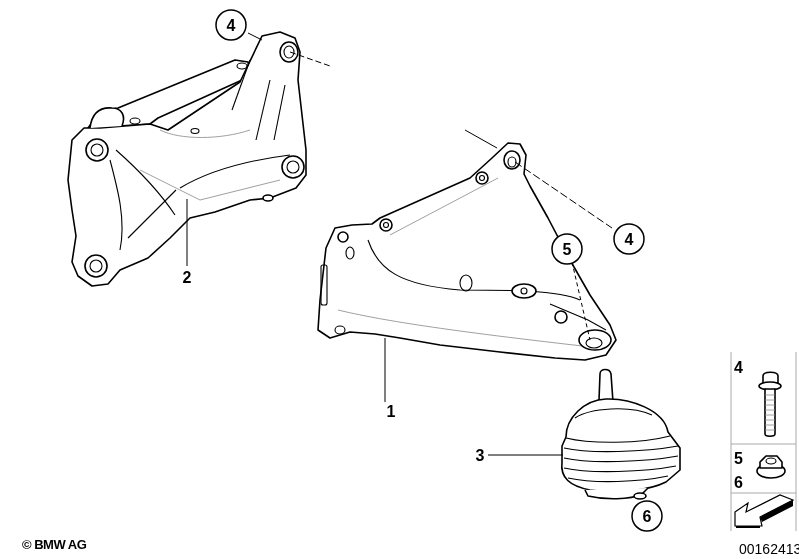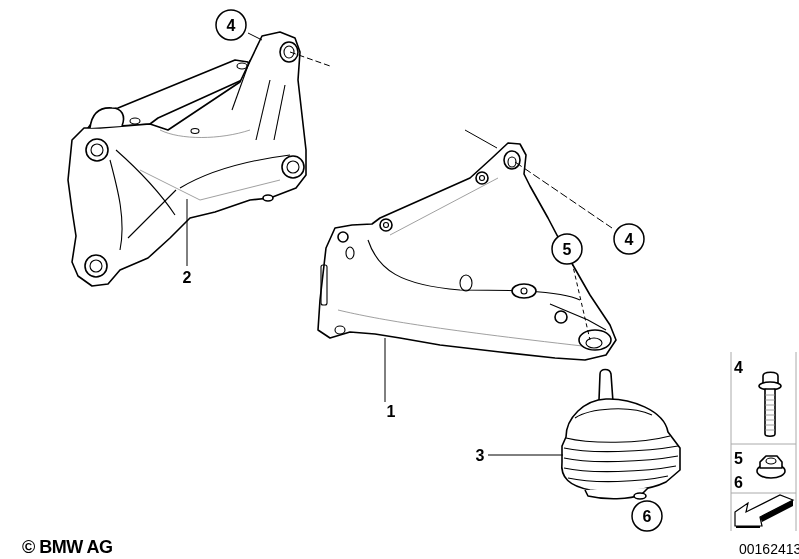--- a/index.html
+++ b/index.html
@@ -5,21 +5,21 @@
   html, body { margin: 0; padding: 0; background: #ffffff; }
   body { width: 799px; height: 559px; position: relative; overflow: hidden;
          font-family: "Liberation Sans", sans-serif; }
   #diagram { position: absolute; left: 0; top: 0; width: 799px; height: 559px; }
   .callout-num { font-family: "Liberation Sans", sans-serif; font-weight: bold; font-size: 16px; fill: #000; }
   .plain-num { font-family: "Liberation Sans", sans-serif; font-weight: bold; font-size: 16px; fill: #000; }
   .ln { fill: none; stroke: #000; stroke-width: 1; }
   .out { fill: #fff; stroke: #000; stroke-width: 1.6; stroke-linejoin: round; }
   .thin { fill: none; stroke: #888; stroke-width: 0.8; }
   .in { fill: none; stroke: #000; stroke-width: 1.1; }
-  .copyright { position: absolute; left: 22px; top: 537px; font-size: 18px; font-weight: bold;
+  .copyright { position: absolute; left: 22px; top: 537px; font-size: 13px; font-weight: bold;
                letter-spacing: -0.5px; color: #000; }
   .docnum { position: absolute; left: 739px; top: 541px; font-size: 14px; color: #000; }
 </style>
 </head>
 <body>
 
 <svg id="diagram" viewBox="0 0 799 559" xmlns="http://www.w3.org/2000/svg">
 
   <g>
 

